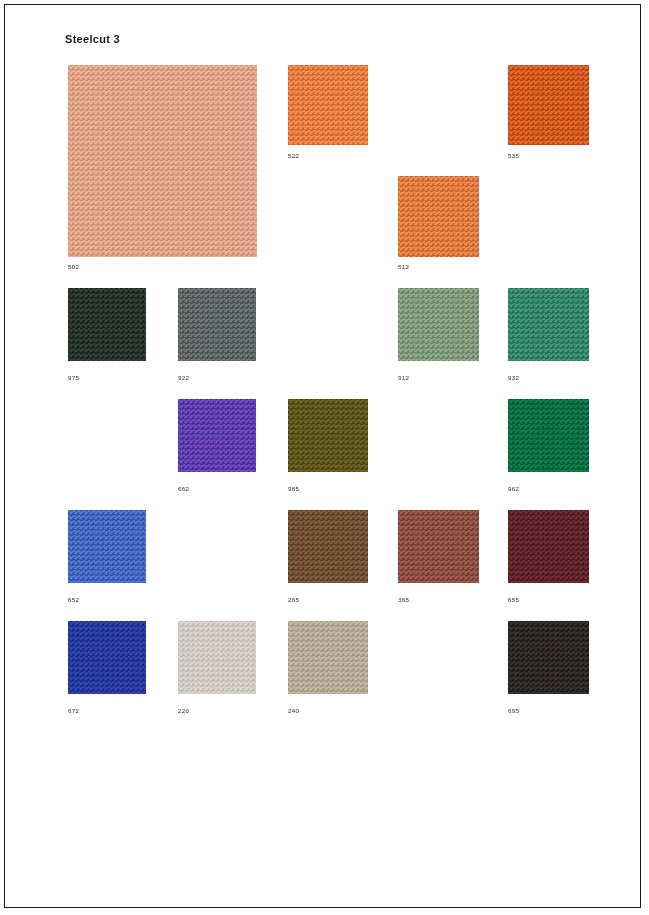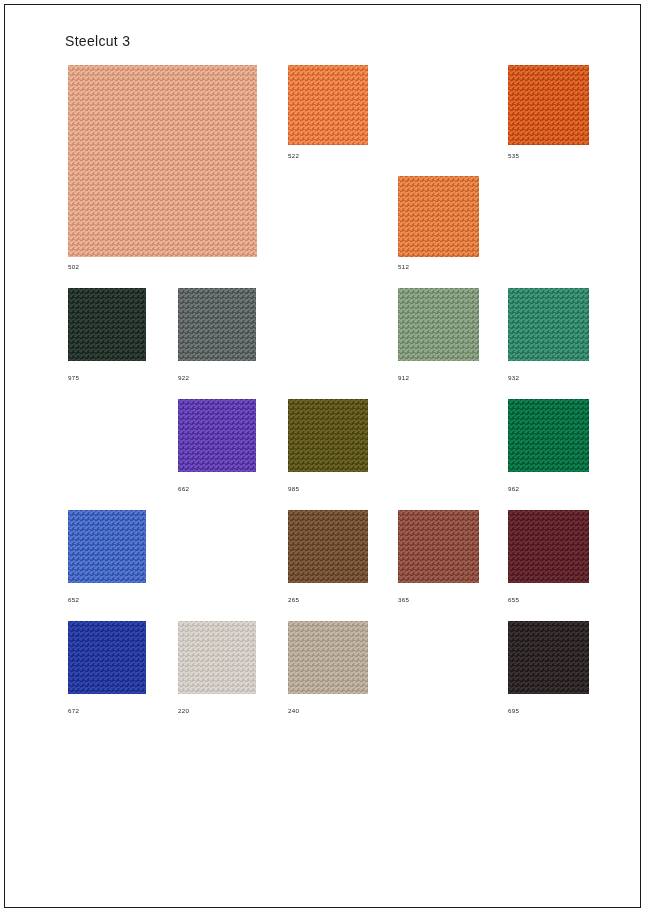--- a/index.html
+++ b/index.html
@@ -20,22 +20,22 @@
     width: 637px;
     height: 904px;
     background: #ffffff;
     border: 1px solid #1a1a1a;
     box-sizing: border-box;
   }
   #page-title {
     position: absolute;
     left: 60px;
     top: 28px;
-    font-size: 14px;
-    font-weight: normal;
+    font-size: 11px;
+    font-weight: bold;
     letter-spacing: 0.3px;
     color: #1b1b1b;
   }
   .swatch {
     position: absolute;
     overflow: hidden;
   }
   .swatch .weave {
     position: absolute;
     inset: 0;

